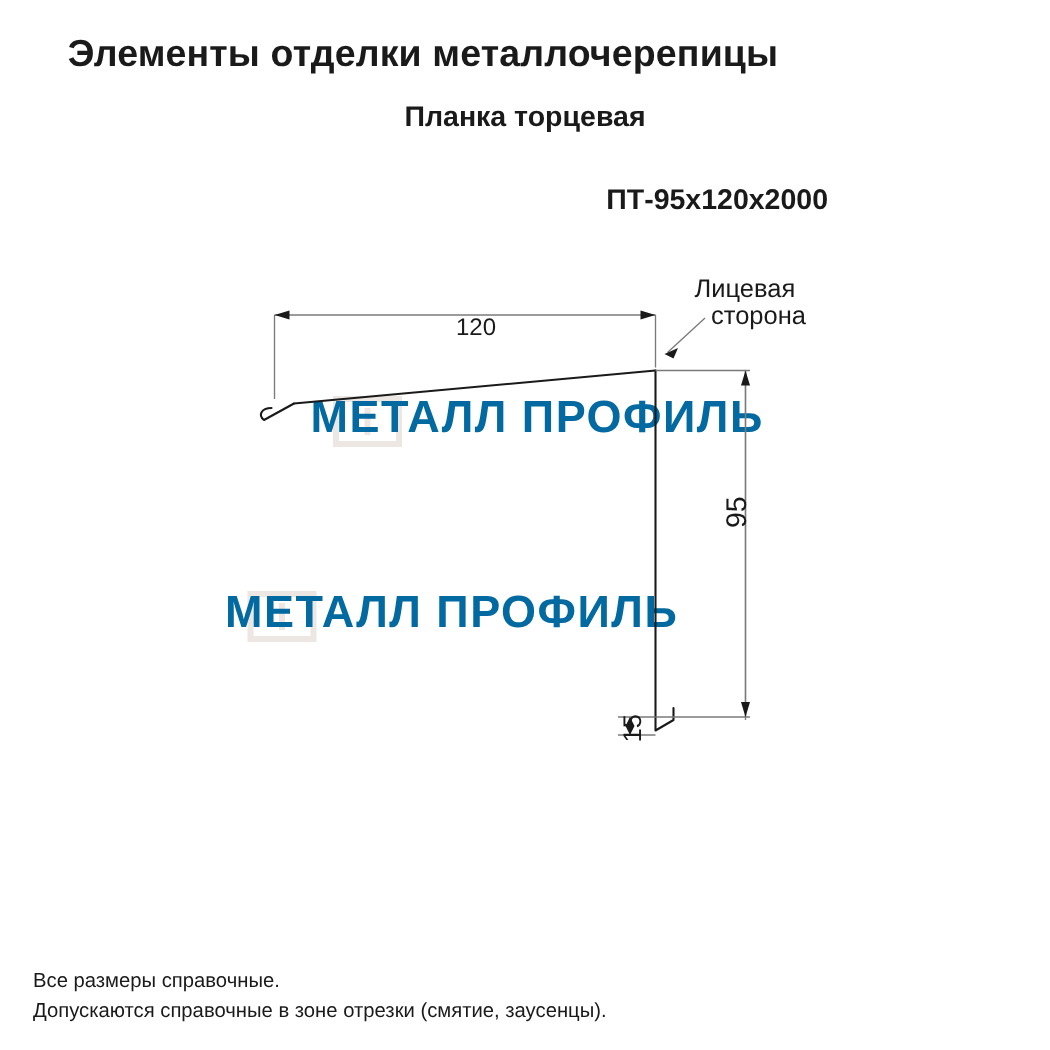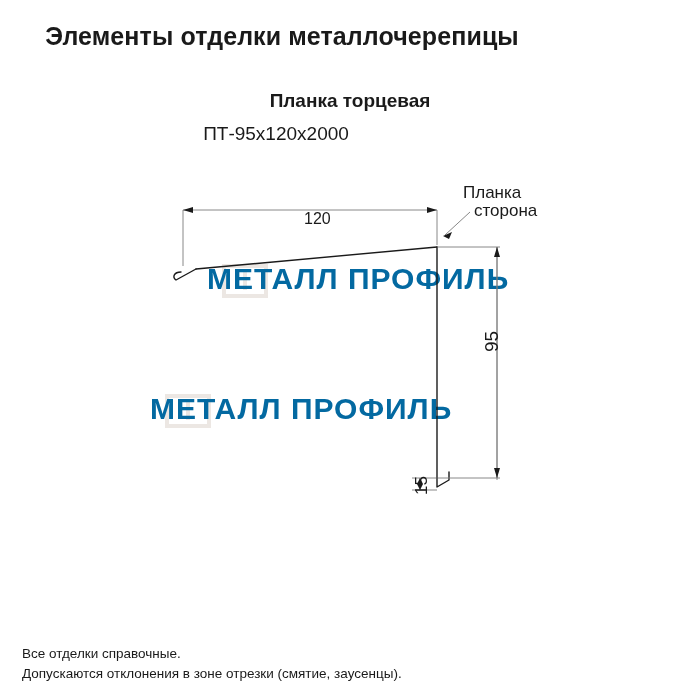--- a/index.html
+++ b/index.html
@@ -26,35 +26,35 @@
     top: 22px;
     left: 0;
     width: 564px;
     text-align: center;
     font-size: 25px;
     font-weight: bold;
     letter-spacing: 0.1px;
   }
   .subtitle {
     position: absolute;
-    top: 90px;
+    top: 68px;
     left: 0;
     width: 700px;
     text-align: center;
     font-size: 19px;
     font-weight: bold;
   }
   .code {
     position: absolute;
     top: 123px;
     left: 0;
     width: 552px;
-    text-align: center;
+    text-align: right;
     font-size: 19px;
-    font-weight: normal;
+    font-weight: bold;
   }
 
   
   .watermark {
     position: absolute;
     color: #0369a1;
     font-weight: bold;
     font-size: 30px;
     letter-spacing: 1px;
     white-space: nowrap;
@@ -178,23 +178,23 @@
       <polygon points="497,328 494,318 500,318"></polygon>
 
       <polygon points="420,328 417,334 423,334"></polygon>
       <polygon points="420,340 417,334 423,334"></polygon>
 
       <polygon points="443,86 452,82 449,89"></polygon>
     </g>
   </svg>
 
   <div class="lbl lbl-120">120</div>
-  <div class="lbl lbl-face-1">Планка</div>
+  <div class="lbl lbl-face-1">Лицевая</div>
   <div class="lbl lbl-face-2">сторона</div>
   <div class="lbl lbl-95">95</div>
   <div class="lbl lbl-15">15</div>
 
   <div class="footnotes">
-    <div>Все отделки справочные.</div>
-    <div>Допускаются отклонения в зоне отрезки (смятие, заусенцы).</div>
+    <div>Все размеры справочные.</div>
+    <div>Допускаются справочные в зоне отрезки (смятие, заусенцы).</div>
   </div>
 
 </div>
 
 </body></html>

